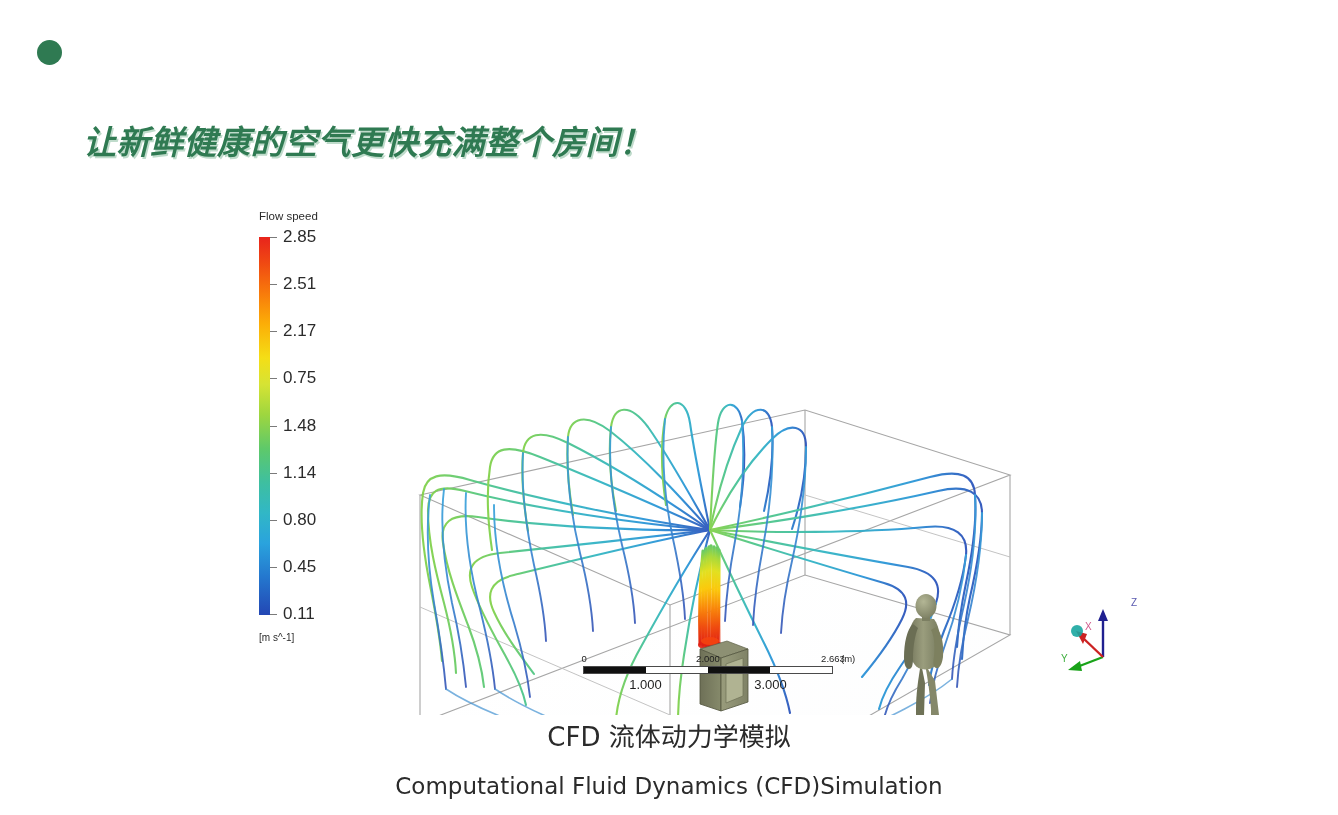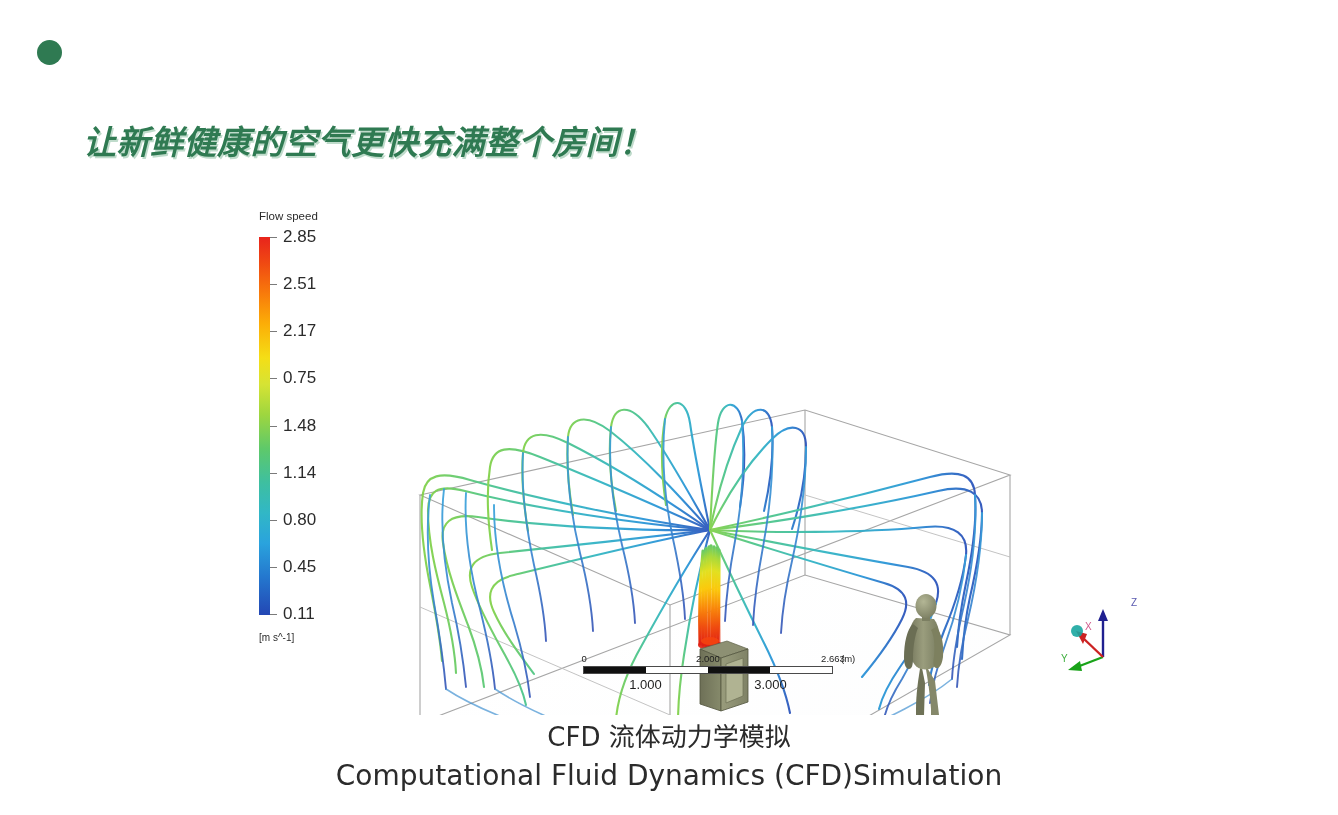--- a/index.html
+++ b/index.html
@@ -202,24 +202,24 @@
     width: 1338px;
     text-align: center;
   }
   #caption-zh {
     font-size: 26px;
     color: #2b2b2b;
     line-height: 30px;
     font-family: "DejaVu Sans", "Liberation Sans", sans-serif;
   }
   #caption-en {
-    font-size: 28px;
+    font-size: 23px;
     color: #2b2b2b;
     line-height: 36px;
-    margin-top: 6px;
+    margin-top: 16px;
     font-family: "DejaVu Sans", "Liberation Sans", sans-serif;
   }
 </style>
 </head>
 <body>
 
 <div id="headline">
   <div id="bullet-dot"></div>
   <div class="headline-line" id="headline-line-2">让新鲜健康的空气更快充满整个房间！</div>
 </div>

